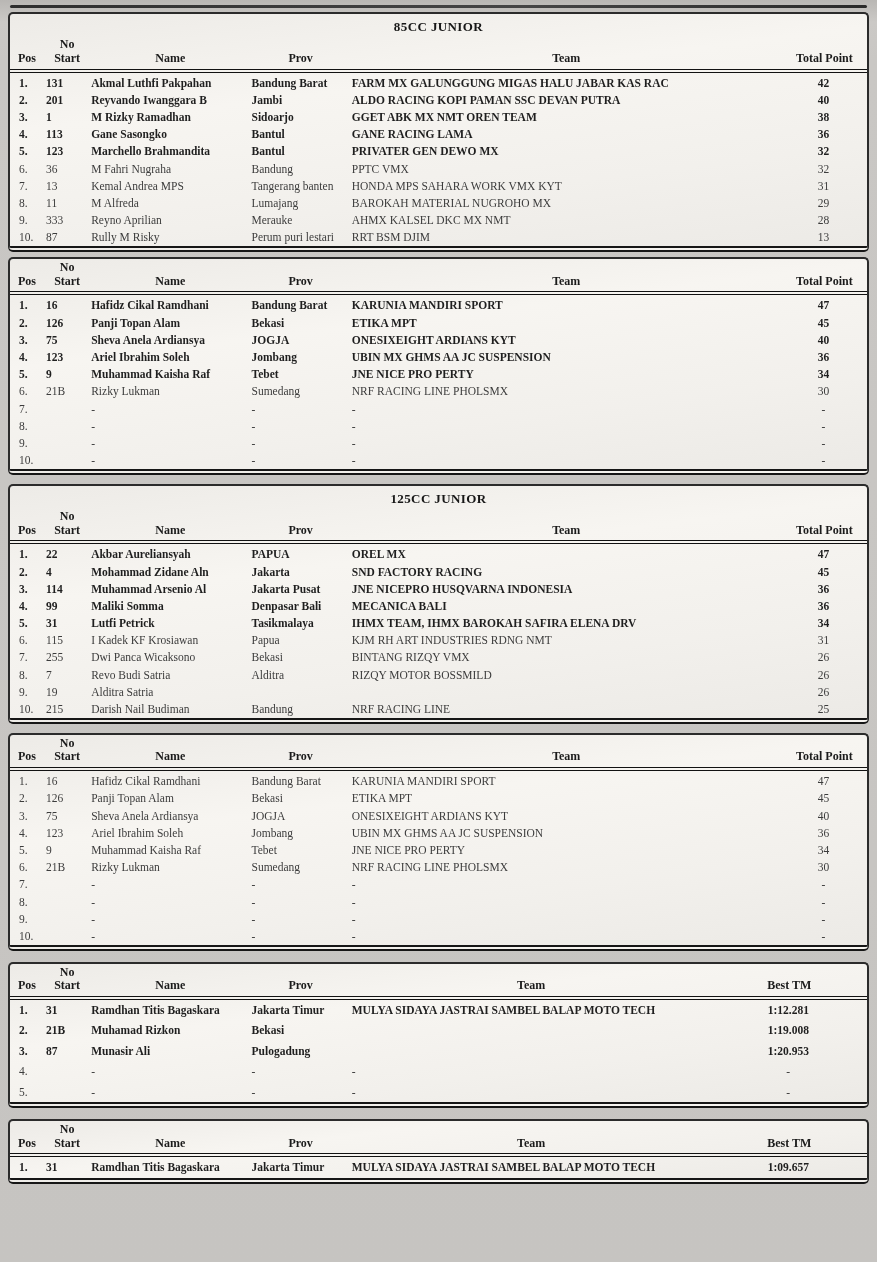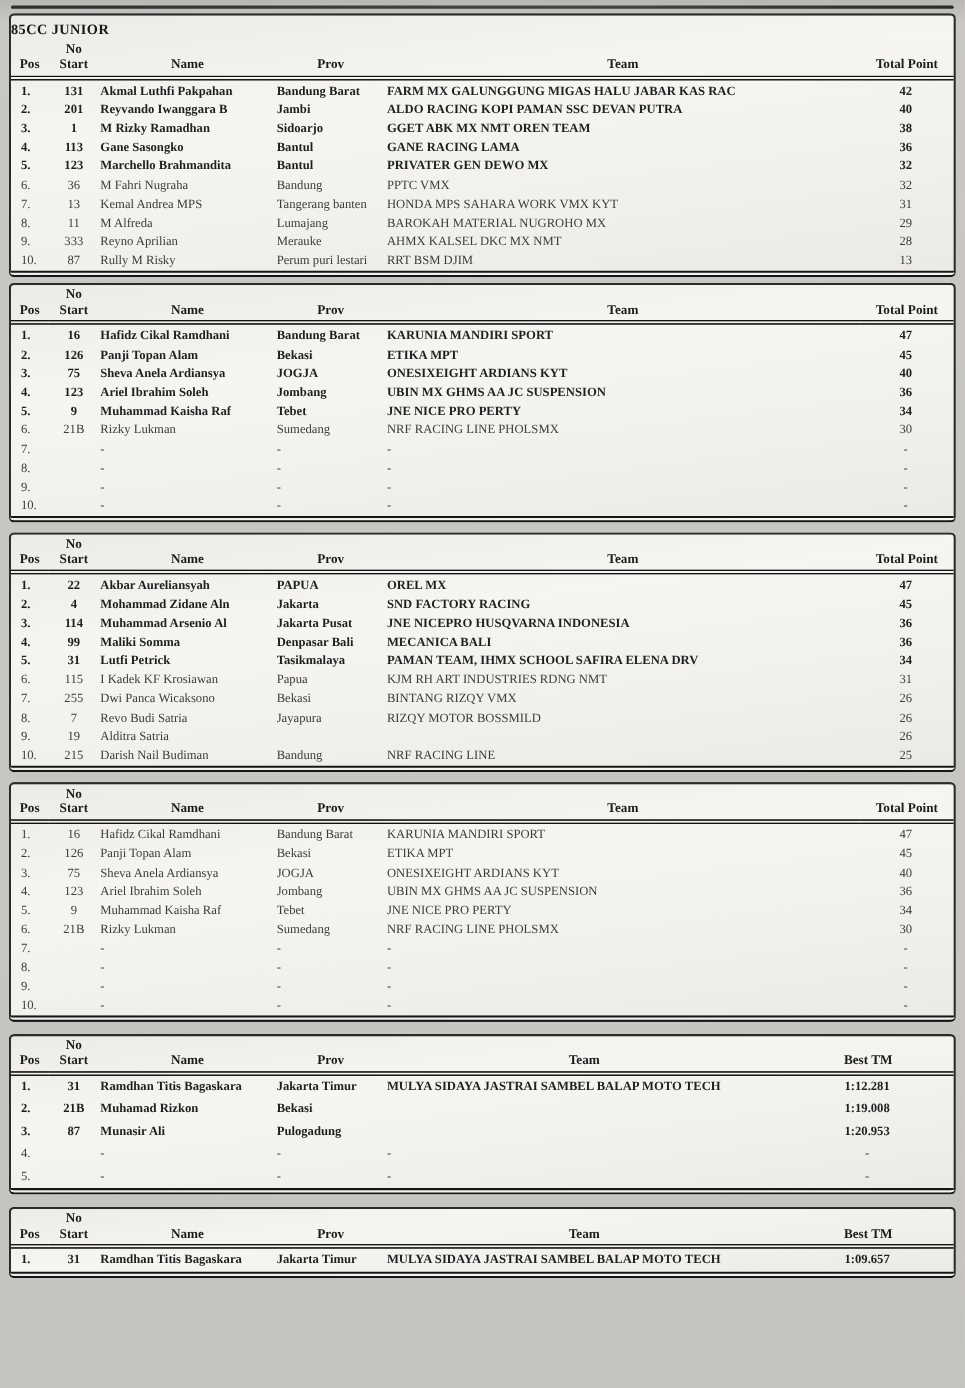--- a/index.html
+++ b/index.html
@@ -37,21 +37,21 @@
     overflow: hidden;
     flex: none;
   }
   .gap { flex: none; }
   .g1 { height: 5px; }
   .g2 { height: 9px; }
   .g3 { height: 9px; }
   .g4 { height: 11px; }
   .g5 { height: 11px; }
   .tbl-title {
-    text-align: left;
+    text-align: center;
     font-weight: bold;
     font-size: 13px;
     letter-spacing: .4px;
     color: #171717;
     padding: 5px 0 1px 0;
   }
   table {
     width: 100%;
     border-collapse: collapse;
     table-layout: fixed;
@@ -74,21 +74,21 @@
     line-height: 12px;
     padding: 2.6px 2px 2.6px 0;
     white-space: nowrap;
     overflow: hidden;
     vertical-align: middle;
   }
   .tm tbody td { padding-top: 4.2px; padding-bottom: 4.2px; }
   tbody tr:first-child td { padding-top: 4px; }
   tr.bold td { font-weight: bold; color: #1f1f1f; }
   td.c-pos { padding-left: 9px; }
-  td.c-no  { padding-left: 2px; text-align: center; }
+  td.c-no  { padding-left: 2px; }
   td.c-name{ padding-left: 1px; }
   td.c-prov{ padding-left: 1px; }
   td.c-team{ padding-left: 1px; }
   td.c-val { text-align: center; }
 </style>
 </head>
 <body>
 
 <div class="page">
   <div class="top-edge"></div>
@@ -308,20 +308,21 @@
           <td class="c-prov">-</td>
           <td class="c-team">-</td>
           <td class="c-val">-</td>
         </tr>
         </tbody>
     </table>
   </section>
   <div class="gap g2"></div>
 
   <section class="result-table">
+    <div class="tbl-title">125CC JUNIOR</div>
     <table>
       <colgroup>
           <col style="width:34px">
           <col style="width:46px">
           <col style="width:160px">
           <col style="width:100px">
           <col style="width:430px">
           <col style="width:85px">
         </colgroup>
       <thead>
@@ -369,21 +370,21 @@
           <td class="c-name">Maliki Somma</td>
           <td class="c-prov">Denpasar Bali</td>
           <td class="c-team">MECANICA BALI</td>
           <td class="c-val">36</td>
         </tr>
           <tr class="bold">
           <td class="c-pos">5.</td>
           <td class="c-no">31</td>
           <td class="c-name">Lutfi Petrick</td>
           <td class="c-prov">Tasikmalaya</td>
-          <td class="c-team">PAMAN TEAM, IHMX SCHOOL SAFIRA ELENA DRV</td>
+          <td class="c-team">IHMX TEAM, IHMX BAROKAH SAFIRA ELENA DRV</td>
           <td class="c-val">34</td>
         </tr>
           <tr>
           <td class="c-pos">6.</td>
           <td class="c-no">115</td>
           <td class="c-name">I Kadek KF Krosiawan</td>
           <td class="c-prov">Papua</td>
           <td class="c-team">KJM RH ART INDUSTRIES RDNG NMT</td>
           <td class="c-val">31</td>
         </tr>
@@ -392,21 +393,21 @@
           <td class="c-no">255</td>
           <td class="c-name">Dwi Panca Wicaksono</td>
           <td class="c-prov">Bekasi</td>
           <td class="c-team">BINTANG RIZQY VMX</td>
           <td class="c-val">26</td>
         </tr>
           <tr>
           <td class="c-pos">8.</td>
           <td class="c-no">7</td>
           <td class="c-name">Revo Budi Satria</td>
-          <td class="c-prov">Jayapura</td>
+          <td class="c-prov">Alditra</td>
           <td class="c-team">RIZQY MOTOR BOSSMILD</td>
           <td class="c-val">26</td>
         </tr>
           <tr>
           <td class="c-pos">9.</td>
           <td class="c-no">19</td>
           <td class="c-name">Alditra Satria</td>
           <td class="c-prov"></td>
           <td class="c-team"></td>
           <td class="c-val">26</td>

